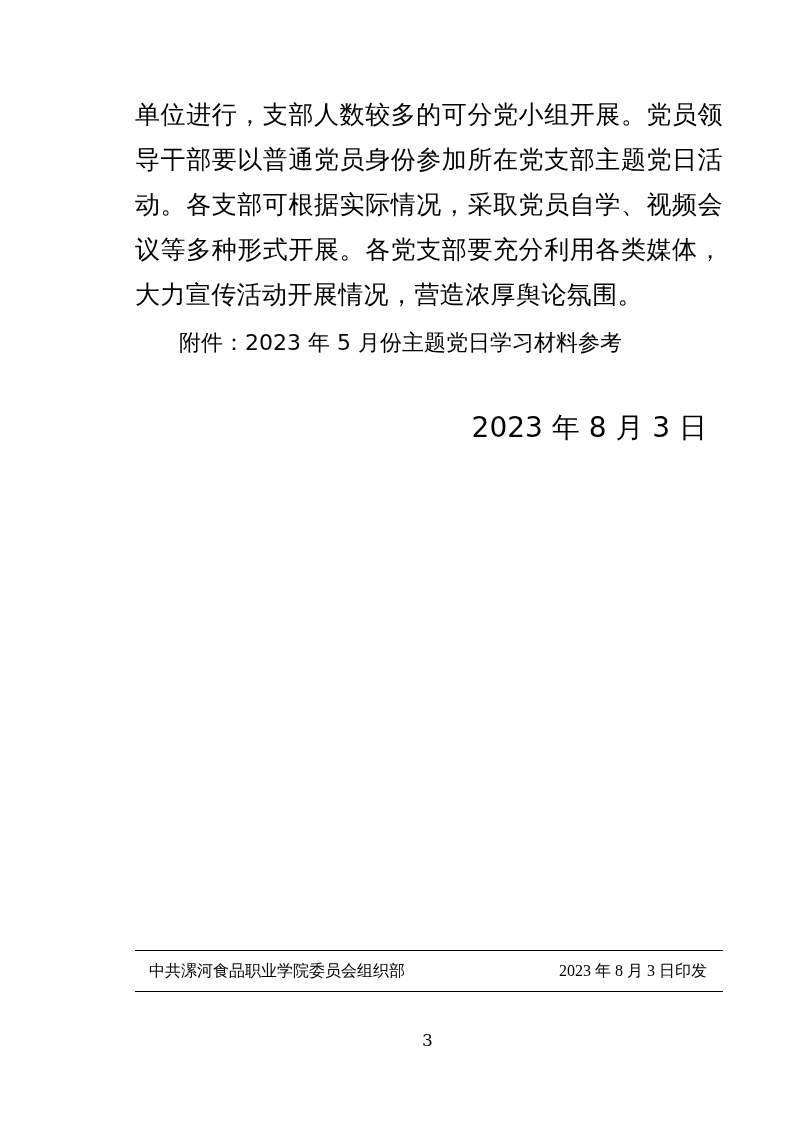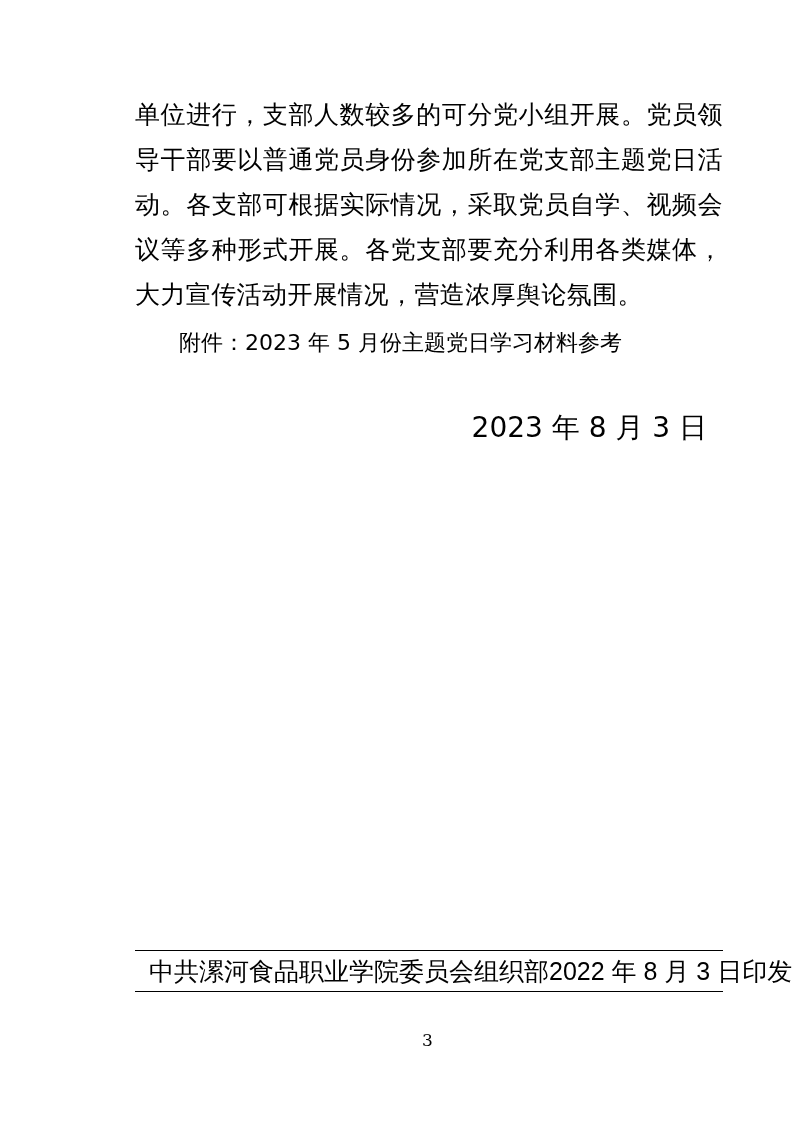--- a/index.html
+++ b/index.html
@@ -72,25 +72,25 @@
     width: 100%;
   }
   .footer-rule-bottom {
     border-top: 1.2px solid #000000;
     width: 100%;
   }
   .footer-row {
     display: flex;
     justify-content: space-between;
     align-items: center;
-    font-size: 25px;
+    font-size: 16px;
     line-height: 38px;
     padding: 1px 16px 1px 14px;
     box-sizing: border-box;
-    font-family: Liberation Sans, sans-serif;
+    font-family: Liberation Serif, serif;
   }
   .footer-issuer {
     white-space: nowrap;
   }
   .footer-issue-date {
     white-space: nowrap;
   }
   .page-number {
     position: absolute;
     left: 0;
@@ -111,20 +111,20 @@
   </div>
 
   <div class="attachment">附件：2023 年 5 月份主题党日学习材料参考</div>
 
   <div class="date-line">2023 年 8 月 3 日</div>
 
   <div class="footer">
     <div class="footer-rule-top"></div>
     <div class="footer-row">
       <span class="footer-issuer">中共漯河食品职业学院委员会组织部</span>
-      <span class="footer-issue-date">2022 年 8 月 3 日印发</span>
+      <span class="footer-issue-date">2023 年 8 月 3 日印发</span>
     </div>
     <div class="footer-rule-bottom"></div>
   </div>
 
   <div class="page-number">3</div>
 
 </div>
 
 </body></html>

